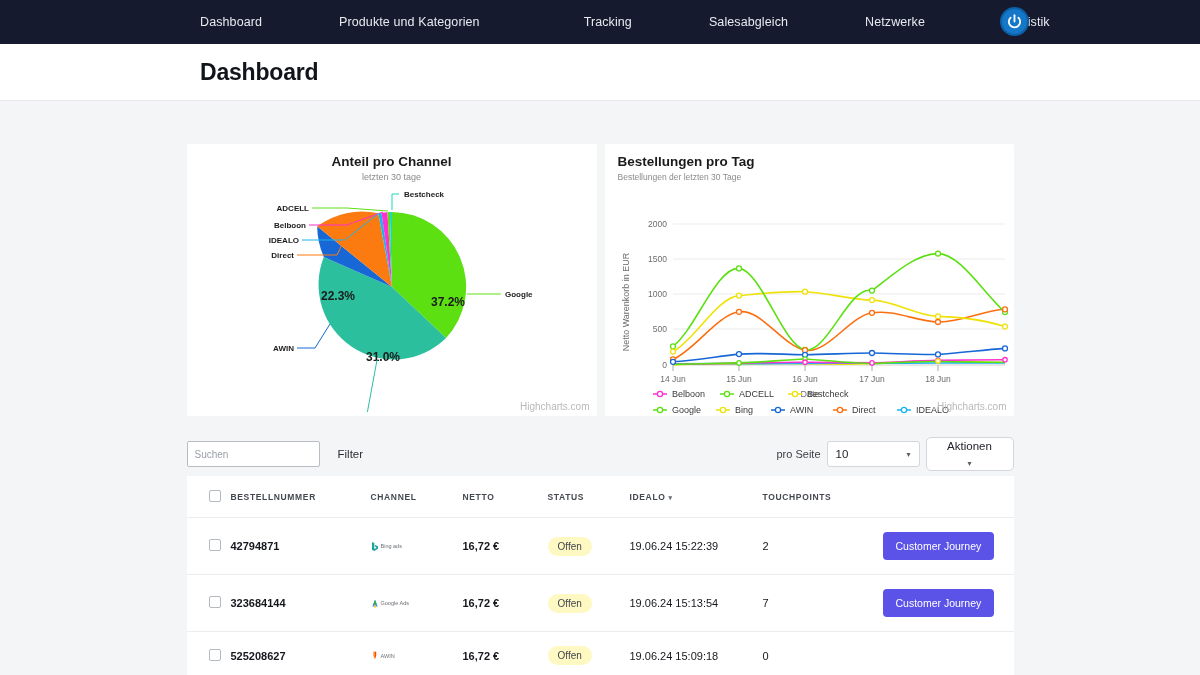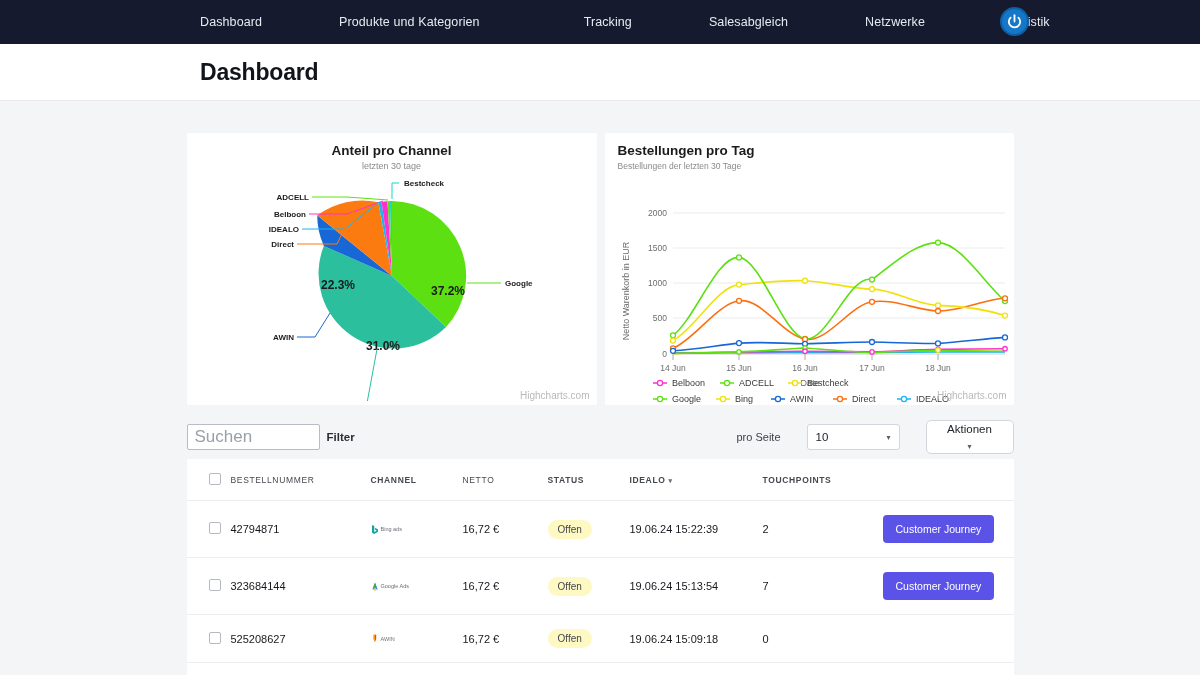--- a/index.html
+++ b/index.html
@@ -54,21 +54,21 @@
   .page-title { font-size: 23px; font-weight: 700; color: #12141c; letter-spacing: -.2px; }
 
   
   .content {
     background: #f4f5f7;
     height: 574px;
     padding-top: 27px;
   }
   .cards {
     width: 827px;
-    margin: 5px auto;
+    margin: 16px auto;
     display: flex;
     gap: 8px;
   }
   .card {
     background: #ffffff;
     border-radius: 2px;
     position: relative;
     height: 272px;
     overflow: hidden;
   }
@@ -87,28 +87,28 @@
   .toolbar {
     width: 827px; margin: 10px auto 0;
     height: 44px;
     display: flex; align-items: center;
   }
   .search-input {
     width: 133px; height: 26px;
     border: 1px solid #b9bcc4;
     border-radius: 2px;
     background: #fff;
-    font-size: 17px;
+    font-size: 10px;
     color: #333;
     padding: 0 7px;
     font-family: "Liberation Sans", sans-serif;
   }
   .search-input::placeholder { color: #9aa0a8; }
-  .filter-label { font-size: 11.5px; color: #2a2d34; margin-left: 7px; font-weight: 700; }
-  .tb-right { margin-left: auto; display: flex; align-items: center; gap: 26px; }
+  .filter-label { font-size: 11.5px; color: #2a2d34; margin-left: 18px; font-weight: 400; }
+  .tb-right { margin-left: auto; display: flex; align-items: center; gap: 6px; }
   .per-page-label { font-size: 11px; color: #3d4149; }
   .select-box {
     width: 93px; height: 26px;
     border: 1px solid #d3d6dc; border-radius: 3px;
     background: #fff;
     display: flex; align-items: center; justify-content: space-between;
     padding: 0 8px;
     font-size: 11.5px; color: #22252b;
     cursor: pointer;
   }
@@ -134,23 +134,23 @@
     background: #fff;
   }
   tbody td {
     font-size: 11px; color: #16181d;
     padding: 14px 0;
     border-bottom: 1px solid #ededf0;
     vertical-align: middle;
     height: 47px;
   }
   .c-check { width: 44px; padding-left: 22px !important; }
-  .c-num   { width: 140px; font-weight: 400; }
+  .c-num   { width: 140px; font-weight: 700; }
   .c-chan  { width: 92px; }
-  .c-netto { width: 85px; font-weight: 400; }
+  .c-netto { width: 85px; font-weight: 700; }
   .c-stat  { width: 82px; }
   .c-date  { width: 133px; }
   .c-tp    { width: 120px; }
   .c-btn   { }
   .chk {
     width: 12px; height: 12px;
     border: 1px solid #b5b9c0; border-radius: 2px;
     background: #fff; display: inline-block; cursor: pointer;
   }
   .badge {

